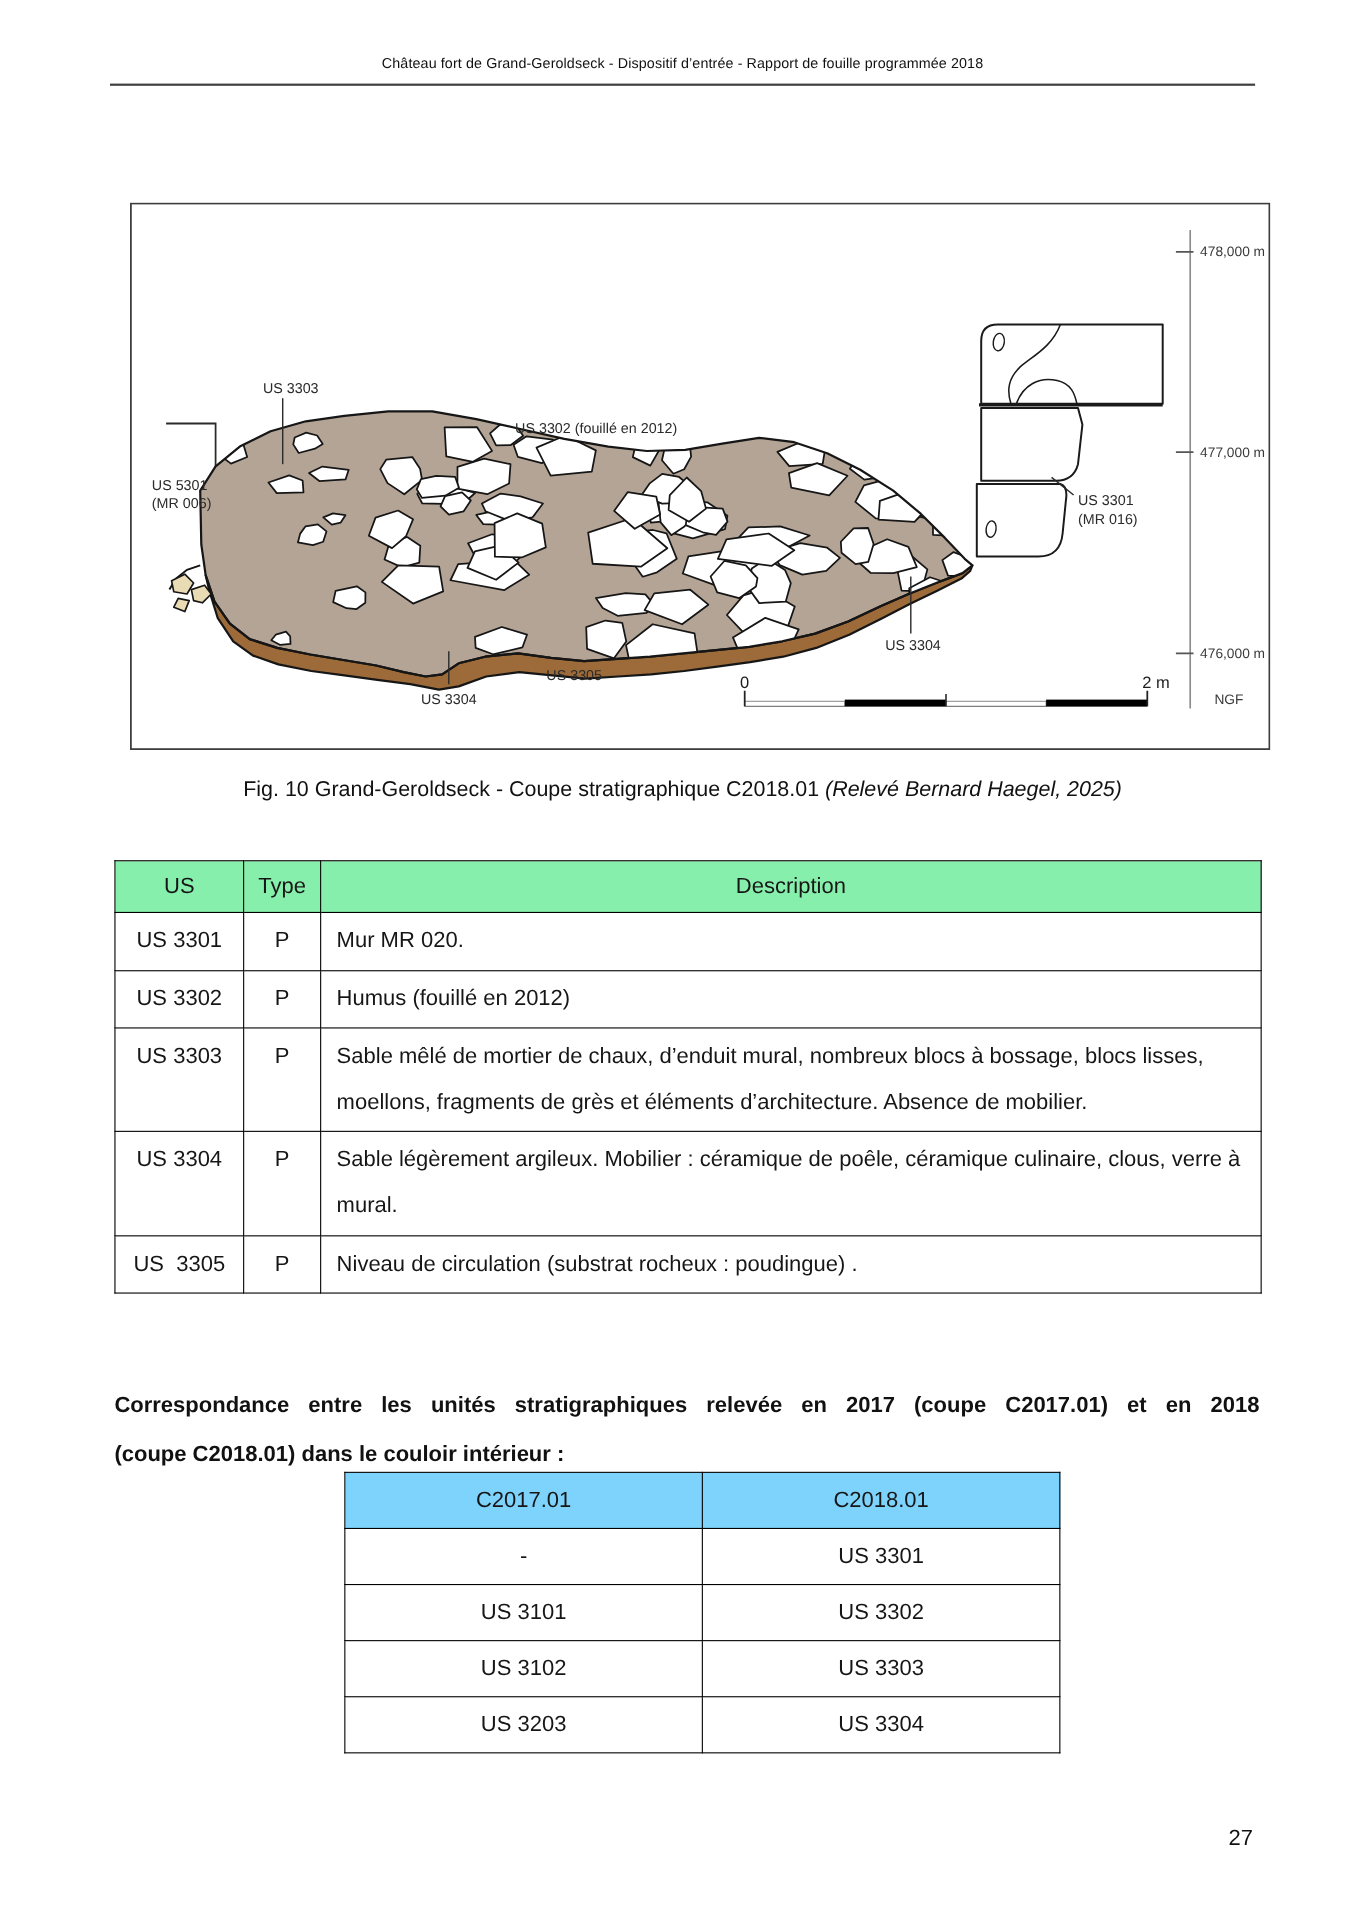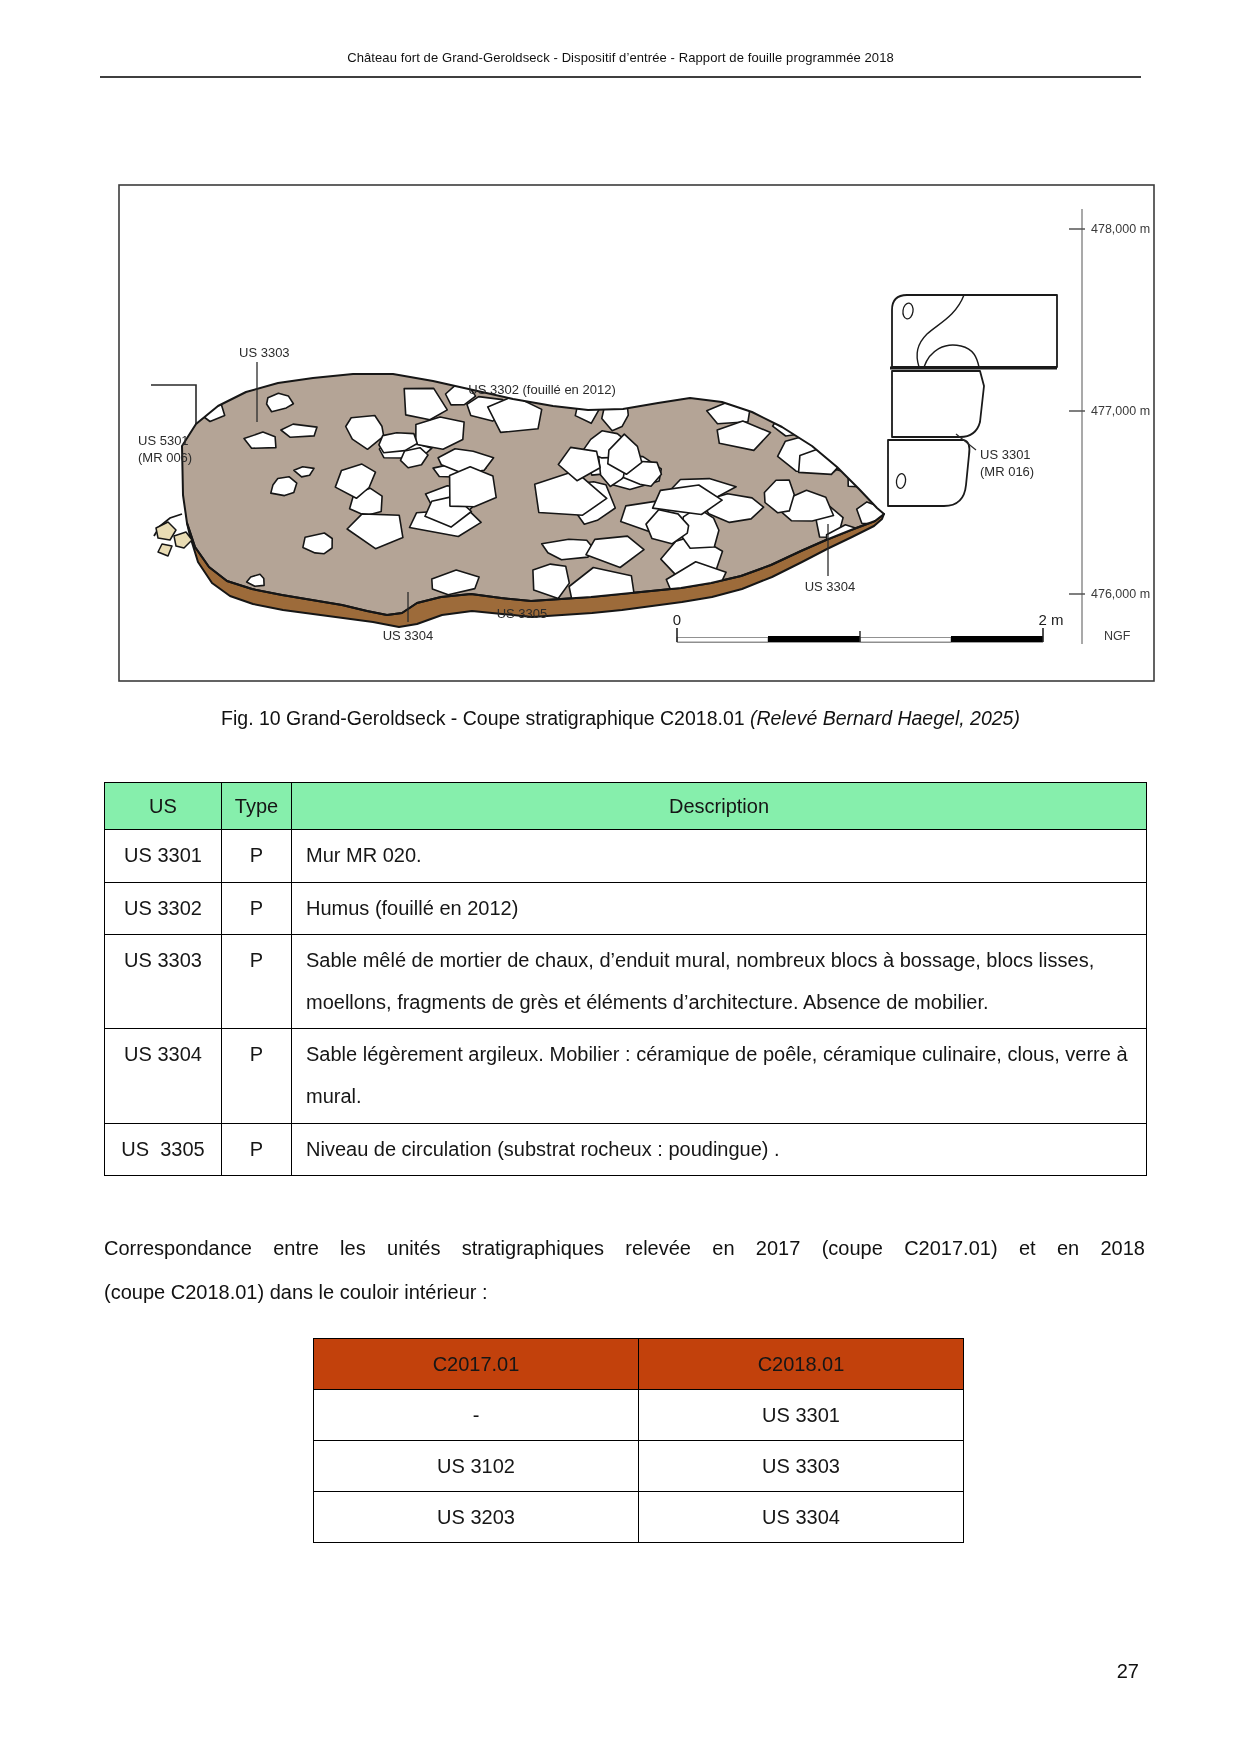--- a/index.html
+++ b/index.html
@@ -33,34 +33,34 @@
     background:#86efac;font-weight:normal;text-align:center;
     padding:12px 6px;line-height:1.1;
   }
   .strat-table td{
     vertical-align:top;padding:5px 14px;line-height:2.08;
   }
   .strat-table td.c-us{text-align:center;white-space:pre-wrap;padding-left:4px;padding-right:4px;}
   .strat-table td.c-type{text-align:center;padding-left:4px;padding-right:4px;}
   .strat-table td.c-desc{text-align:left;}
   .body-paragraph{
-    position:absolute;left:104px;width:1041px;top:1206px;
-    font-size:20px;line-height:2.2;color:#111;
+    position:absolute;left:104px;width:1041px;top:1236px;
+    font-size:20px;line-height:2.2;color:#111;font-weight:bold;
   }
   .body-paragraph .l1{display:block;text-align:justify;text-align-last:justify;}
   .body-paragraph .l2{display:block;text-align:left;}
   .corr-table{
     position:absolute;left:313px;top:1338px;width:651px;
     font-size:20px;table-layout:fixed;
   }
   .corr-table th,.corr-table td{
     border:1.5px solid #000;text-align:center;height:50px;
     padding:0;line-height:1;font-weight:normal;
   }
-  .corr-table th{background:#c2410c;margin-top:12px;}
+  .corr-table th{background:#7dd3fc;margin-top:12px;}
   .page-number{
     position:absolute;right:102px;top:1660px;font-size:20px;color:#111;
   }
 </style>
 </head>
 <body>
 
 <div class="page-header">Château fort de Grand-Geroldseck - Dispositif d’entrée - Rapport de fouille programmée 2018</div>
 
 <div class="figure-panel">
@@ -276,20 +276,24 @@
   <tbody>
       <tr>
     <th>C2017.01</th>
     <th>C2018.01</th>
   </tr>
   <tr>
     <td>-</td>
     <td>US 3301</td>
   </tr>
   <tr>
+    <td>US 3101</td>
+    <td>US 3302</td>
+  </tr>
+  <tr>
     <td>US 3102</td>
     <td>US 3303</td>
   </tr>
   <tr>
     <td>US 3203</td>
     <td>US 3304</td>
   </tr>
 </tbody>
   </table>
 

